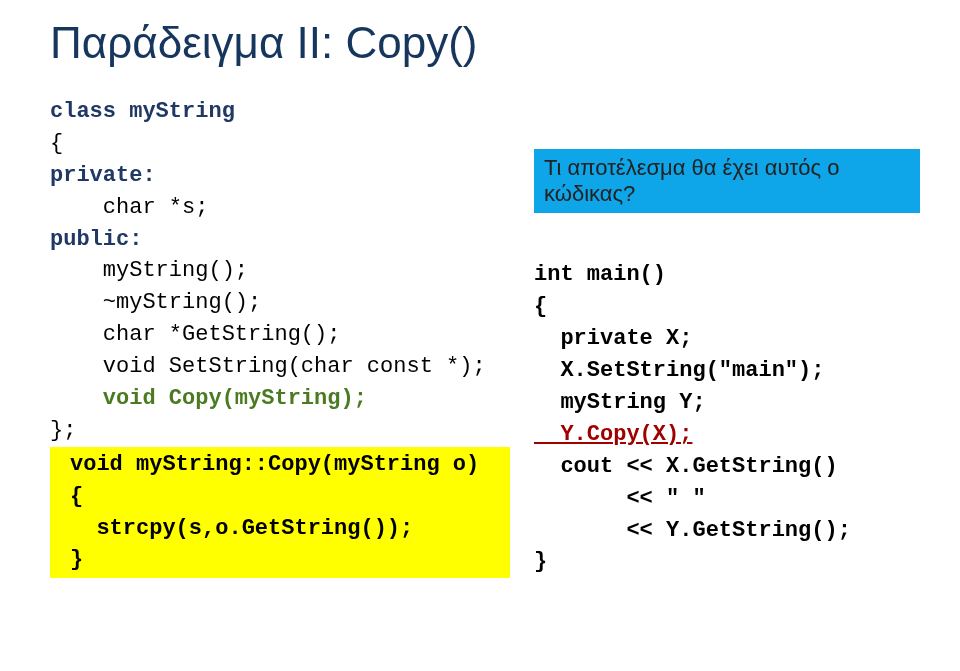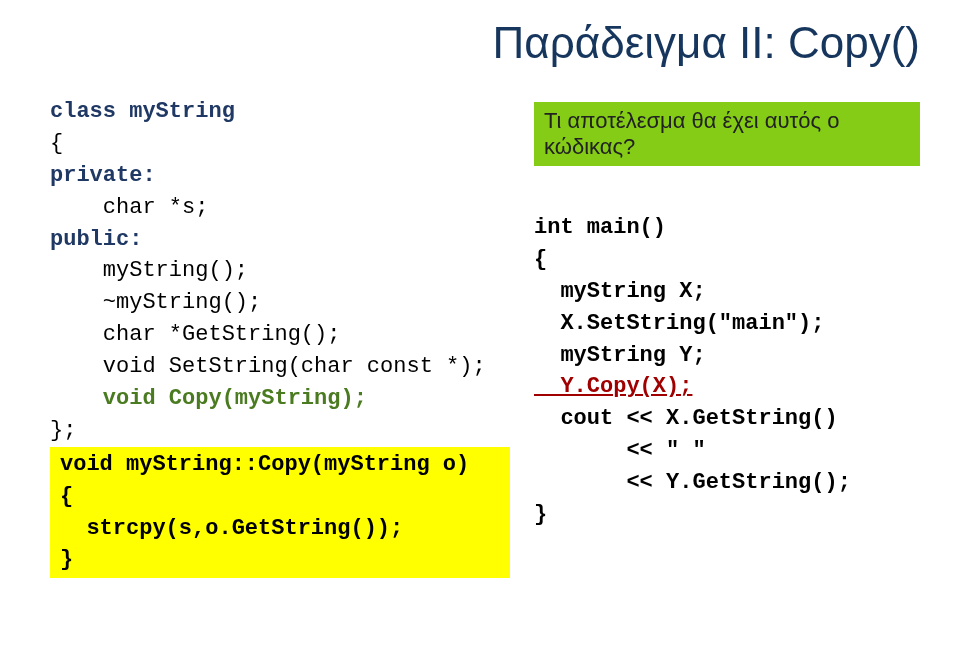--- a/index.html
+++ b/index.html
@@ -12,25 +12,25 @@
     overflow: hidden;
   }
   .slide {
     padding: 18px 40px 0 50px;
   }
   .title {
     font-size: 44px;
     color: #17365d;
     font-weight: 400;
     margin: 0 0 28px 0;
-    text-align: right;
   }
   .cols {
     display: flex;
     gap: 24px;
+    align-items: flex-end;
   }
   .col-left {
     flex: 0 0 460px;
   }
   .col-right {
     flex: 1;
     padding-top: 6px;
   }
   pre.code, pre.codeblock {
     margin: 0;
@@ -41,24 +41,24 @@
   }
   pre.code {
     color: #000;
   }
   .kw-blue { color: #1f3864; font-weight: bold; }
   .bold { font-weight: bold; margin-top: 32px; }
   .green-bold { color: #4a7b20; font-weight: bold; }
   .hl-yellow {
     background: #ffff00;
     margin-top: 22px;
-    padding: 2px 10px;
+    padding: 2px 20px;
   }
   .note {
-    background: #84cc16;
+    background: #0ea5e9;
     color: #222;
     font-size: 22px;
     padding: 6px 10px;
     margin-bottom: 46px;
     display: inline-block;
   }
   pre.main {
     color: #000;
   }
   .red-bold { color: #a00000; font-weight: bold; text-decoration: underline; }
@@ -88,21 +88,21 @@
 <span class="bold">{</span>
 <span class="bold">  strcpy(s,o.GetString());</span>
 <span class="bold">}</span></pre>
     </div>
 
     <div class="col-right">
       <div class="note">Τι αποτέλεσμα θα έχει αυτός ο κώδικας?</div>
 
 <pre class="code main"><span class="bold">int main()</span>
 <span class="bold">{</span>
-<span class="bold">  myString X;</span>
+<span class="bold">  private X;</span>
 <span class="bold">  X.SetString(</span><span class="bold">"</span><span class="bold">main</span><span class="bold">"</span><span class="bold">);</span>
 <span class="bold">  myString Y;</span>
 <span class="red-bold">  Y.Copy(X);</span>
 <span class="bold">  cout &lt;&lt; X.GetString()</span>
 <span class="bold">       &lt;&lt; </span><span class="bold">" "</span>
 <span class="bold">       &lt;&lt; Y.GetString();</span>
 <span class="bold">}</span></pre>
     </div>
 
   </div>

